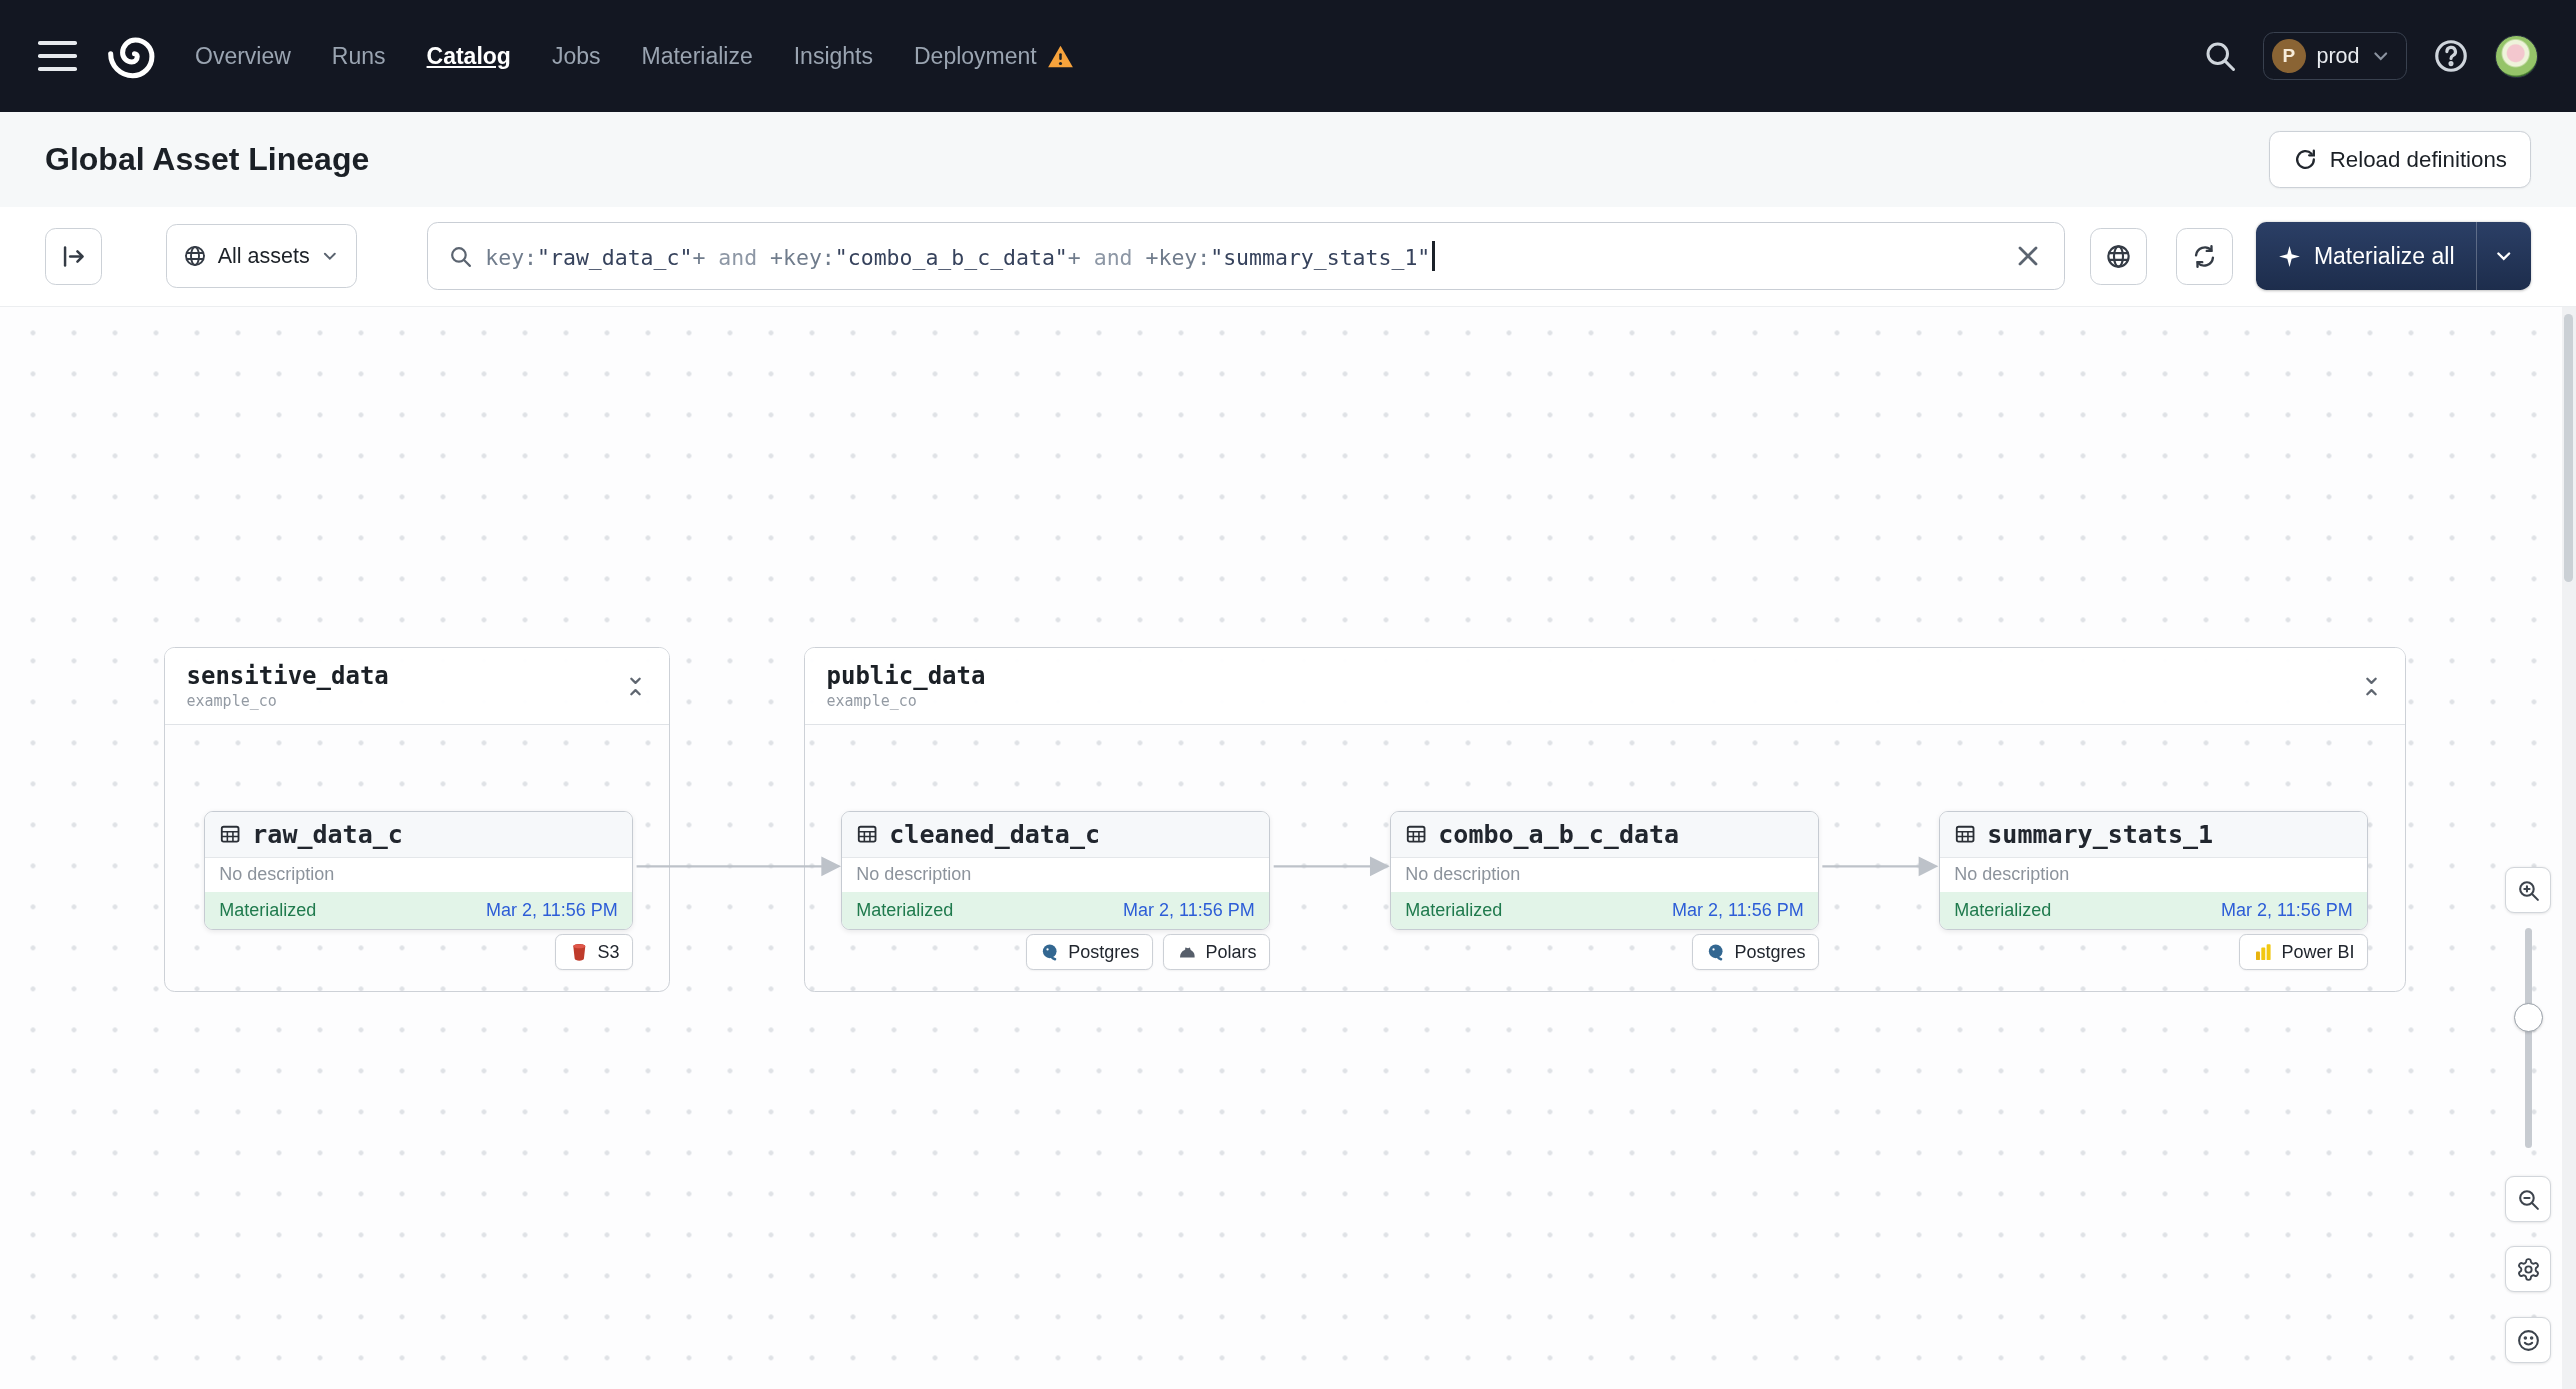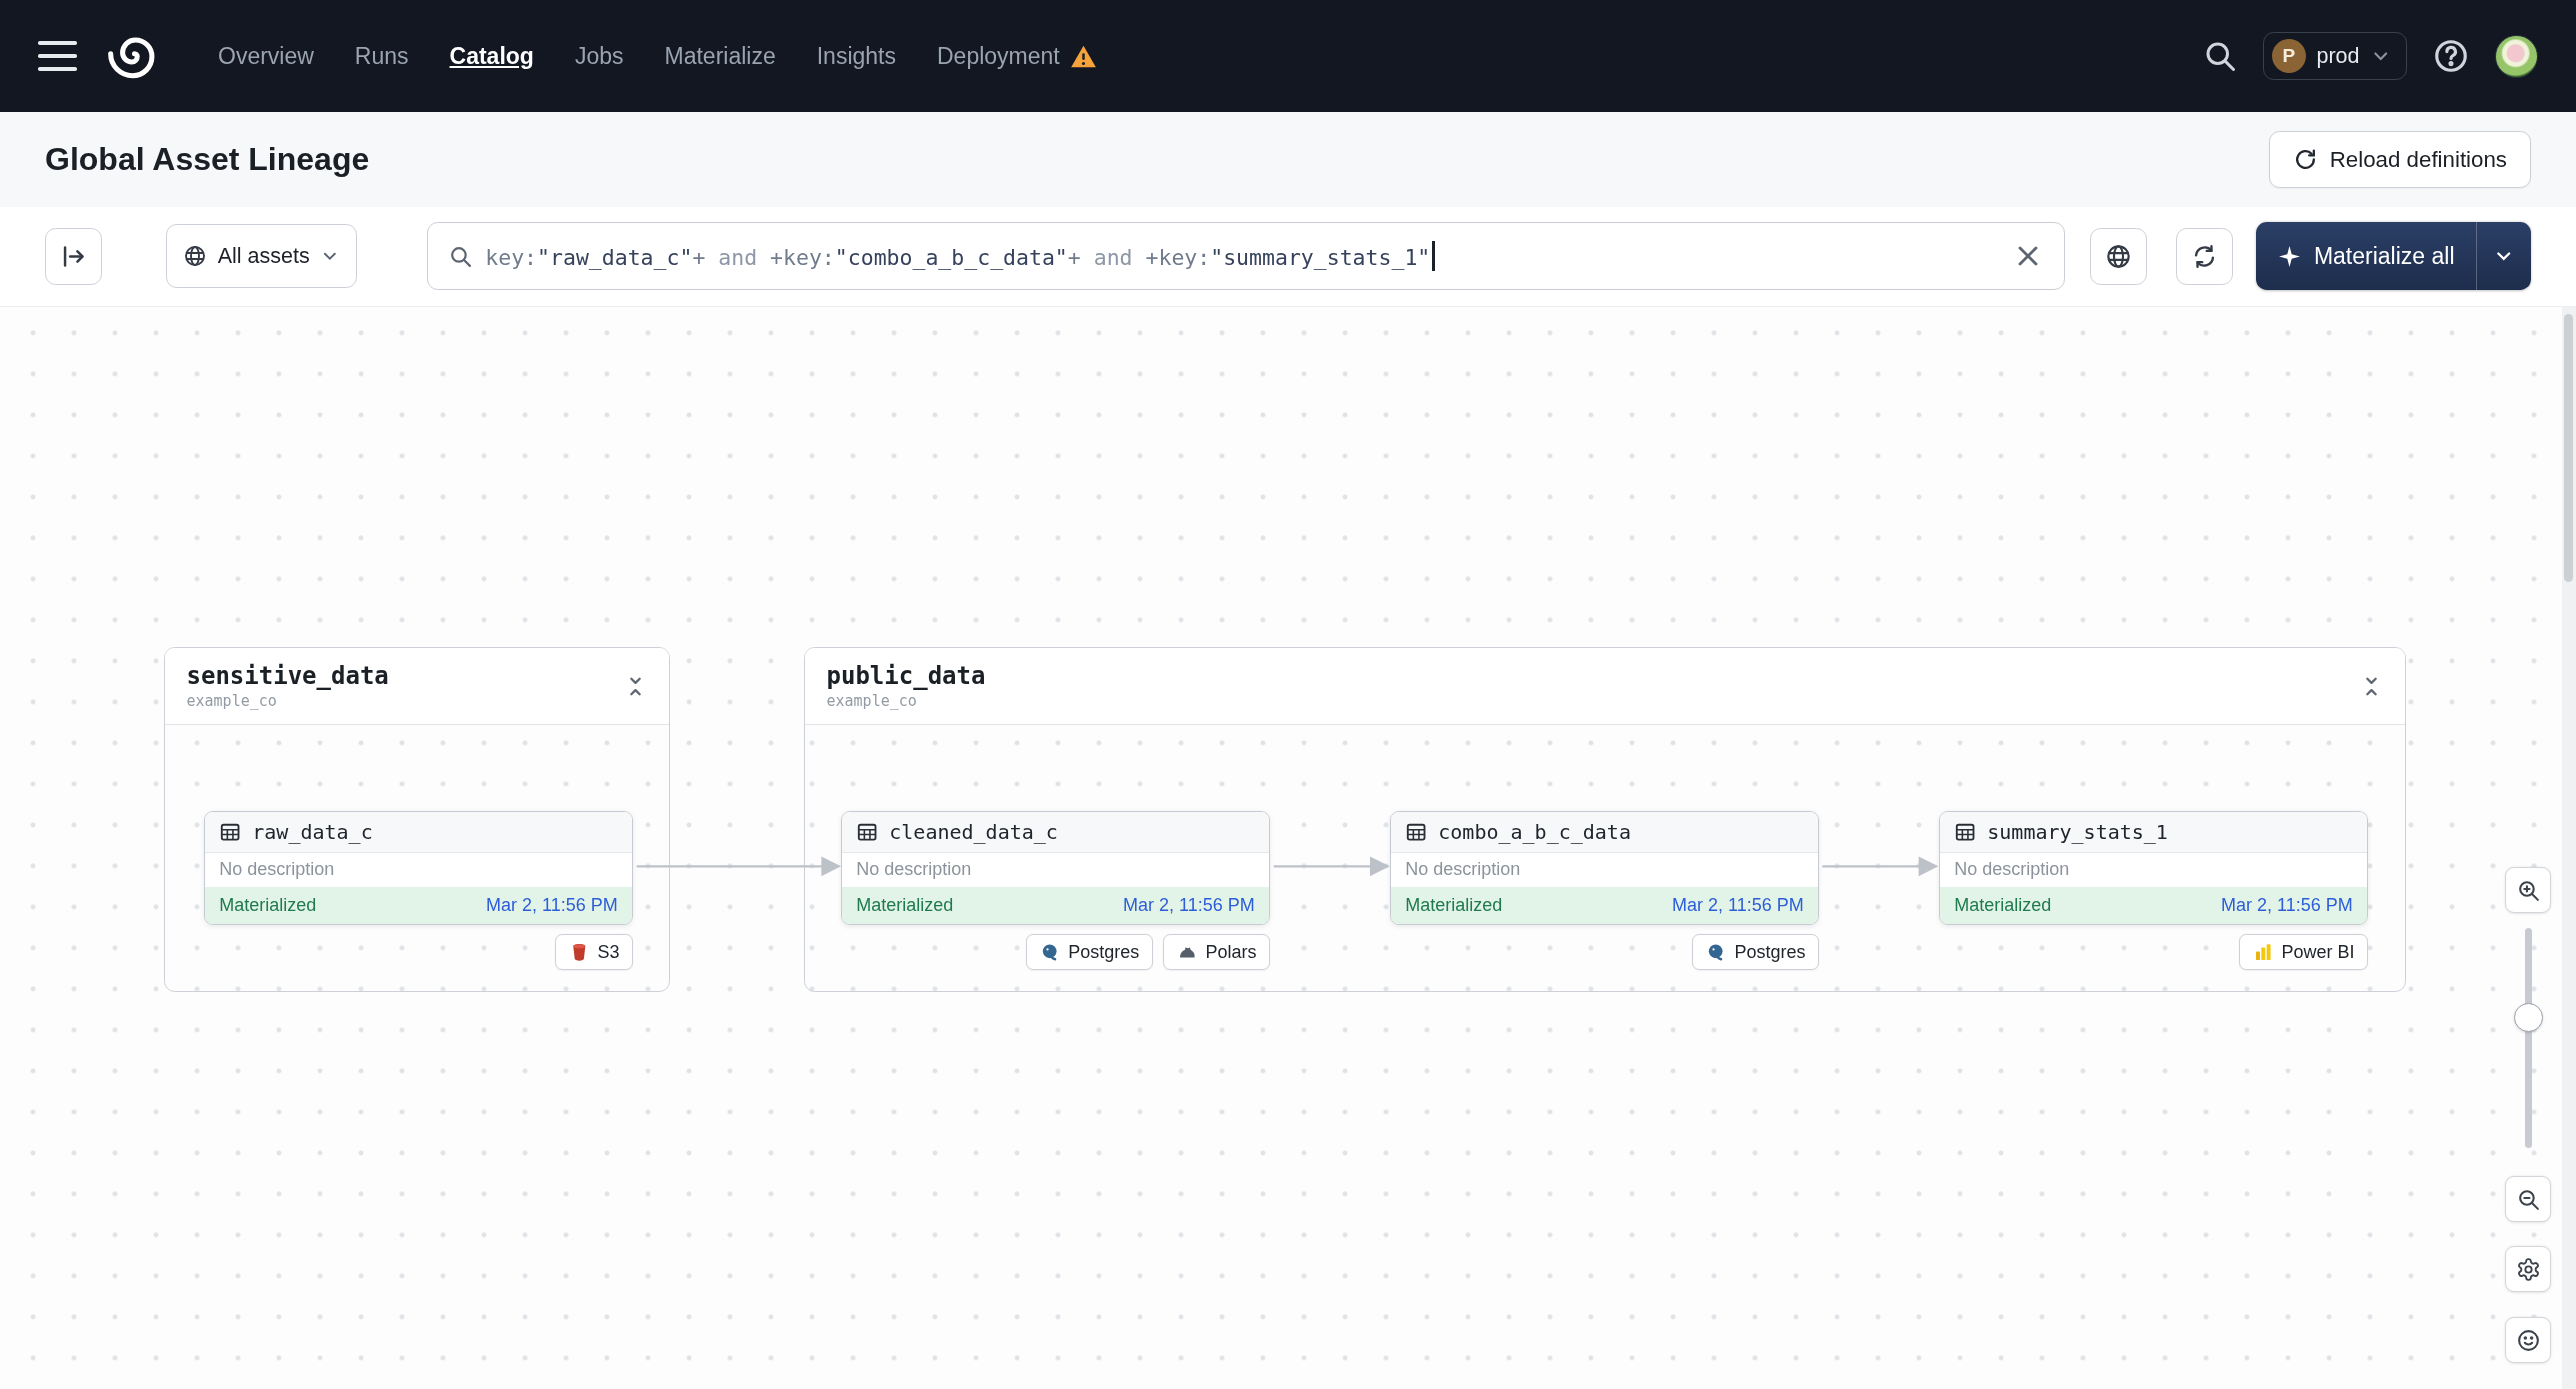--- a/index.html
+++ b/index.html
@@ -14,21 +14,21 @@
   .icon svg { display:block; width:100%; height:100%; }
 
   
   #navbar {
     position: absolute; top:0; left:0; right:0; height:112px;
     background:#131722; display:flex; align-items:center; padding:0 38px;
   }
   #hamburger { width:39px; height:30px; display:flex; flex-direction:column; justify-content:space-between; }
   #hamburger span { height:3.6px; background:#e7eaee; border-radius:1.8px; }
   #logo { width:55px; height:55px; margin-left:30px; }
-  #nav-links { display:flex; align-items:center; gap:41px; margin-left:56px; }
+  #nav-links { display:flex; align-items:center; gap:41px; margin-left:33px; }
   .nav-link { font-size:23px; font-weight:500; color:#9aa4b1; text-decoration:none; display:flex; align-items:center; gap:10.7px; }
   .nav-link.active { color:#ffffff; font-weight:700;text-decoration:underline; }
   .warn-icon { width:27px; height:27px; }
   #nav-right { margin-left:auto; display:flex; align-items:center; gap:25px; }
   #nav-search { width:36px; height:36px; color:#cfd5dc; }
   #env-switcher { display:flex; align-items:center; gap:10.7px; border:1.8px solid #39414f; border-radius:10.7px; padding:6.3px 14.3px 6.3px 8px; }
   #env-avatar { width:34px; height:34px; border-radius:50%; background:#8a6434; color:#f7ecd9; font-size:19px; font-weight:700; display:flex; align-items:center; justify-content:center; }
   #env-name { color:#e8ebef; font-size:21.5px; font-weight:500; }
   #env-chevron { width:21.5px; height:21.5px; color:#8b93a0; }
   #help-icon { width:38px; height:38px; color:#cfd5dc; }
@@ -100,21 +100,21 @@
     border-radius:9px 9px 0 0; display:flex; align-items:center; padding:0 21.5px;
     font-family:"DejaVu Sans Mono", monospace; }
   .group-name { font-size:24px; font-weight:700; color:#1b2026; }
   .group-loc { font-size:15px; color:#939aa3; margin-top:2.7px; }
   .collapse { margin-left:auto; width:25px; height:25px; color:#5f6670; }
 
   .node { position:absolute; width:429px; background:#fff; border:1.8px solid #c6cbd2; border-radius:9px;
     overflow:hidden; box-shadow:0 1.8px 5.4px rgba(0,0,0,.08); }
   .node-header { display:flex; align-items:center; gap:10.7px; padding:8px 14.3px; background:#f6f8fa; border-bottom:0.9px solid #e4e7ea; }
   .node-header .icon { width:22.3px; height:22.3px; color:#2a2f36; flex:0 0 auto; }
-  .node-name { font-family:"DejaVu Sans Mono", monospace; font-size:20px; font-weight:400; color:#21262e; }
+  .node-name { font-family:"DejaVu Sans Mono", monospace; font-size:25px; font-weight:700; color:#21262e; }
   .node-desc { padding:6.3px 14.3px 7.2px; font-size:18px; color:#8c939c; background:#fff; }
   .node-status { display:flex; align-items:center; justify-content:space-between; padding:8px 14.3px; background:#e2f4e8; }
   .node-status .mat { font-size:18px; color:#1f7a4d; font-weight:500; }
   .node-status .ts { font-size:18px; color:#2d5dd7; }
 
   .tag-row { position:absolute; display:flex; gap:10.7px; justify-content:flex-end; }
   .tag { height:36px; display:flex; align-items:center; gap:8px; padding:0 12.5px; background:#fff;
     border:1.3px solid #ccd0d6; border-radius:7.2px; box-shadow:0 0.9px 1.8px rgba(0,0,0,.05);
     font-size:18px; color:#21262e; }
   .tag .icon { width:20.6px; height:20.6px; }

